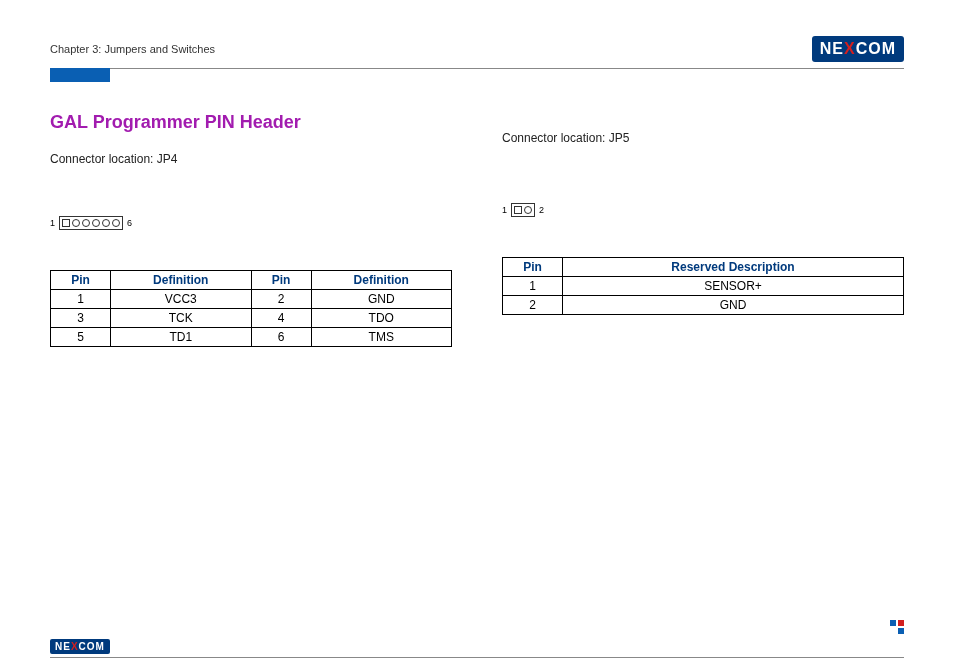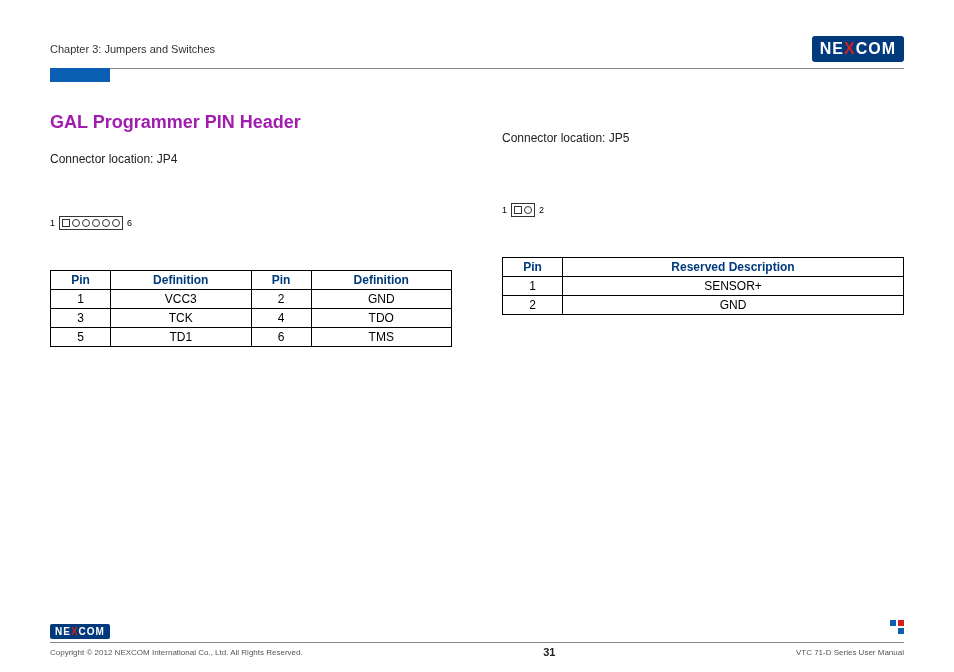--- a/index.html
+++ b/index.html
@@ -275,18 +275,13 @@
     <span>NE</span>
       <span class="x">X</span>
       <span>COM</span>
   </span>
   <div class="footer-mark">
     <span class="sq a"></span>
       <span class="sq b"></span>
       <span class="sq c"></span>
   </div>
   <hr class="footer-rule">
-  <div class="footer-row">
-    <span>Copyright © 2012 NEXCOM International Co., Ltd. All Rights Reserved.</span>
-    <span class="page-num">31</span>
-    <span>VTC 71-D Series User Manual</span>
-  </div>
 </div>
 
 </body></html>

